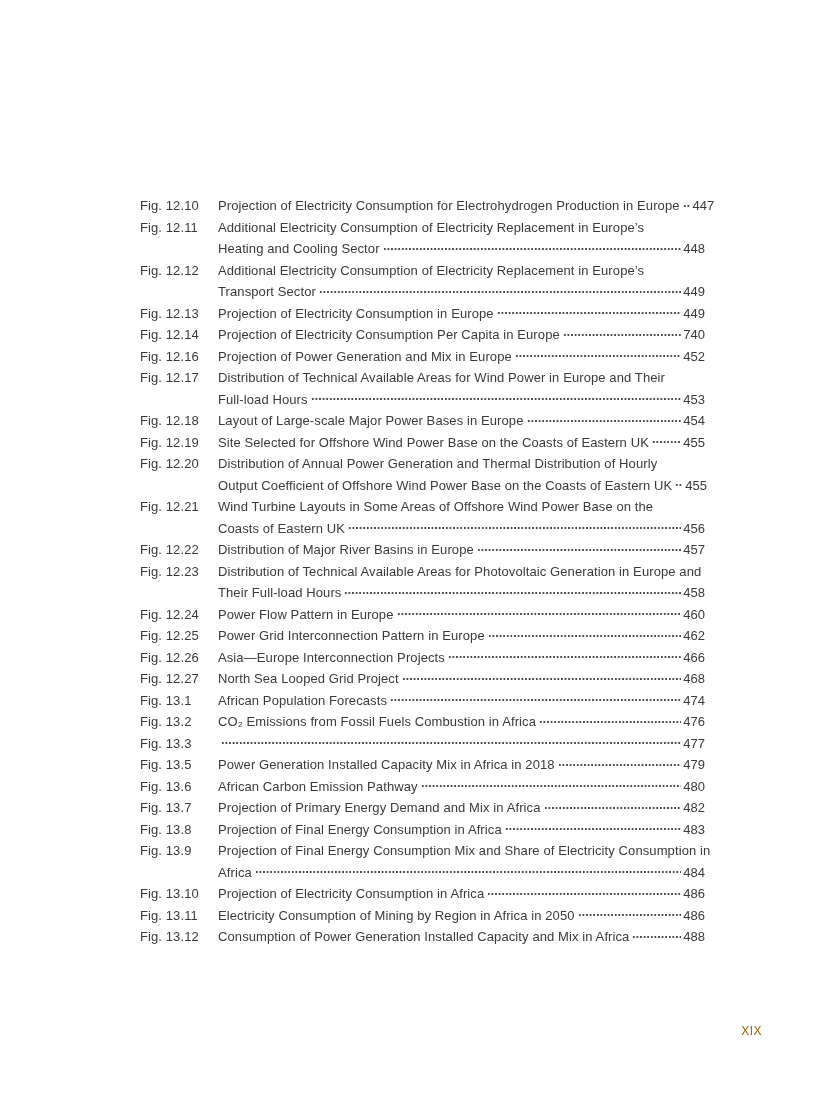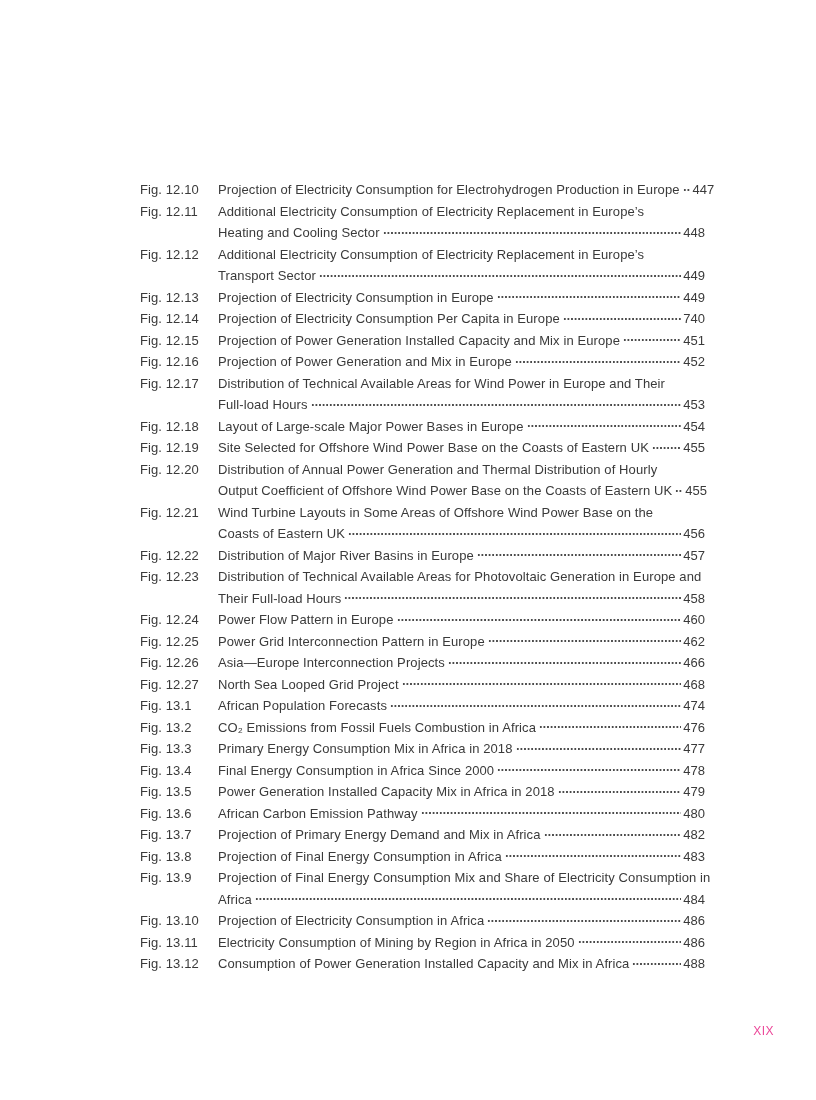--- a/index.html
+++ b/index.html
@@ -13,21 +13,21 @@
     height: 1100px;
     background: #ffffff;
     font-family: "Liberation Sans", "DejaVu Sans", sans-serif;
     font-size: 13px;
     color: #3a3a3a;
     overflow: hidden;
   }
   .toc {
     position: absolute;
     left: 140px;
-    top: 179px;
+    top: 195px;
     width: 565px;
   }
   .line-row {
     display: flex;
     align-items: center;
     height: 21.5px;
     white-space: nowrap;
   }
   .fig-label {
     width: 78px;
@@ -49,23 +49,23 @@
     background-repeat: repeat-x;
     background-position: left 52%;
   }
   .page-num {
     flex: 0 0 auto;
     text-align: right;
   }
   .footer-page-number {
     position: absolute;
     top: 1024px;
-    right: 42px;
+    right: 54px;
     font-size: 12px;
-    color: #ec4899;
+    color: #a16207;
     letter-spacing: 0.5px;
   }
 </style>
 </head>
 <body>
 
 <div class="page">
   <div class="toc">
       <div class="line-row">
         <span class="fig-label">Fig. 12.10</span>
@@ -99,26 +99,20 @@
         <span class="dot-leader"></span>
         <span class="page-num">449</span>
       </div>
       <div class="line-row">
         <span class="fig-label">Fig. 12.14</span>
         <span class="fig-title">Projection of Electricity Consumption Per Capita in Europe</span>
         <span class="dot-leader"></span>
         <span class="page-num">740</span>
       </div>
       <div class="line-row">
-        <span class="fig-label">Fig. 12.15</span>
-        <span class="fig-title">Projection of Power Generation Installed Capacity and Mix in Europe</span>
-        <span class="dot-leader"></span>
-        <span class="page-num">451</span>
-      </div>
-      <div class="line-row">
         <span class="fig-label">Fig. 12.16</span>
         <span class="fig-title">Projection of Power Generation and Mix in Europe</span>
         <span class="dot-leader"></span>
         <span class="page-num">452</span>
       </div>
       <div class="line-row">
         <span class="fig-label">Fig. 12.17</span>
         <span class="fig-title">Distribution of Technical Available Areas for Wind Power in Europe and Their</span>
       </div>
       <div class="line-row">
@@ -206,29 +200,22 @@
         <span class="page-num">474</span>
       </div>
       <div class="line-row">
         <span class="fig-label">Fig. 13.2</span>
         <span class="fig-title">CO₂ Emissions from Fossil Fuels Combustion in Africa</span>
         <span class="dot-leader"></span>
         <span class="page-num">476</span>
       </div>
       <div class="line-row">
         <span class="fig-label">Fig. 13.3</span>
-        <span class="fig-title">Primary Energy Consumption Mix in Africa in 2018</span>
         <span class="dot-leader"></span>
         <span class="page-num">477</span>
-      </div>
-      <div class="line-row">
-        <span class="fig-label">Fig. 13.4</span>
-        <span class="fig-title">Final Energy Consumption in Africa Since 2000</span>
-        <span class="dot-leader"></span>
-        <span class="page-num">478</span>
       </div>
       <div class="line-row">
         <span class="fig-label">Fig. 13.5</span>
         <span class="fig-title">Power Generation Installed Capacity Mix in Africa in 2018</span>
         <span class="dot-leader"></span>
         <span class="page-num">479</span>
       </div>
       <div class="line-row">
         <span class="fig-label">Fig. 13.6</span>
         <span class="fig-title">African Carbon Emission Pathway</span>

